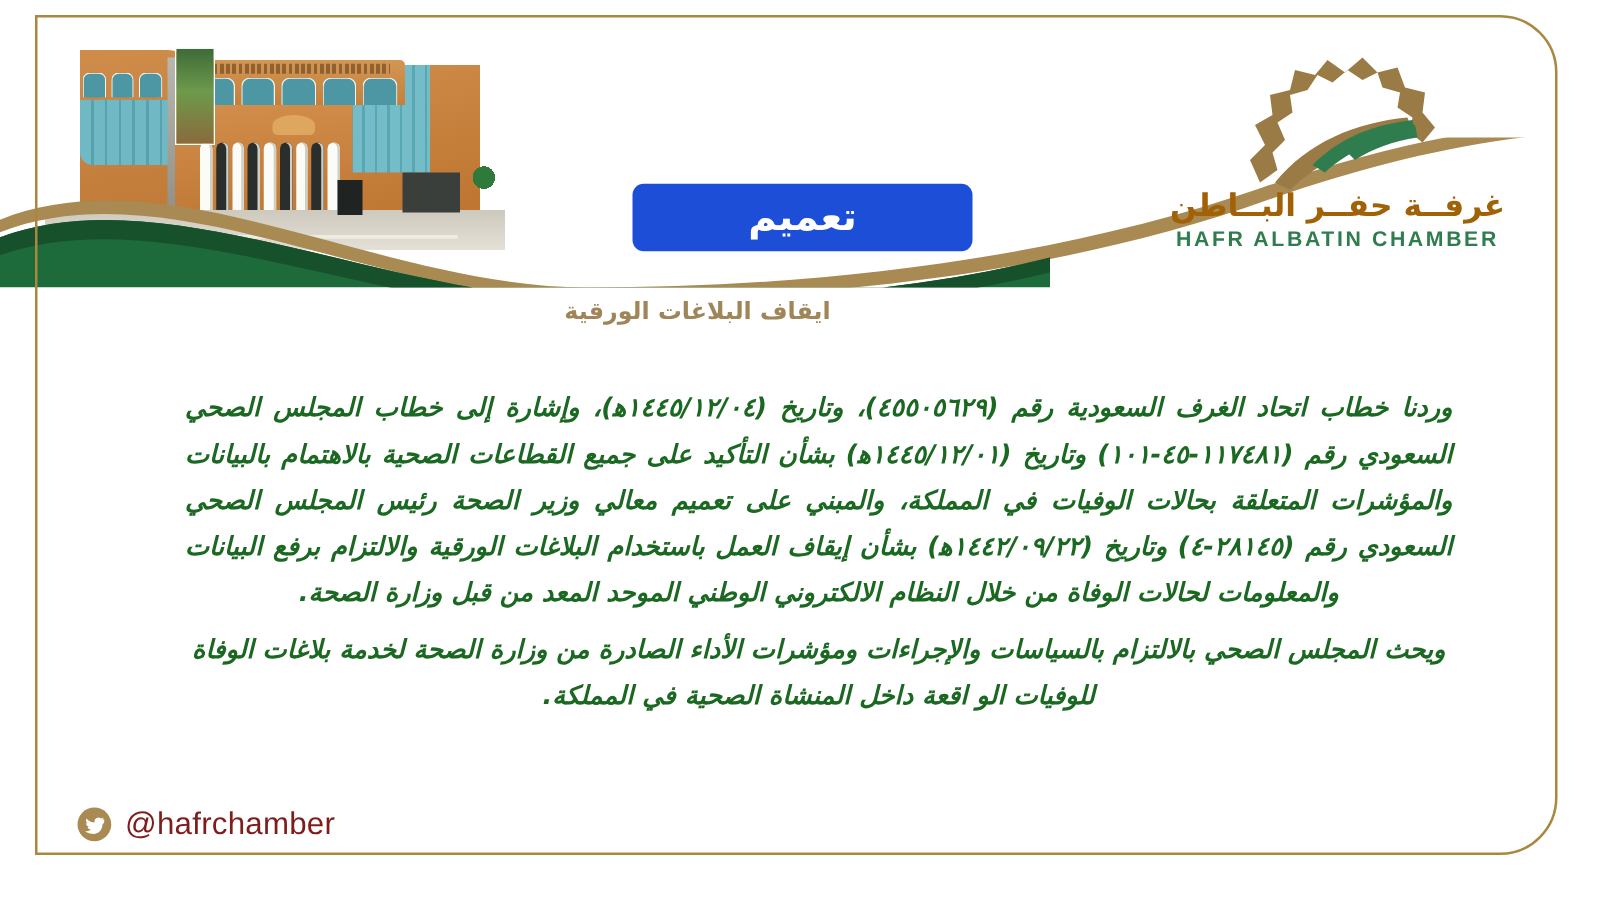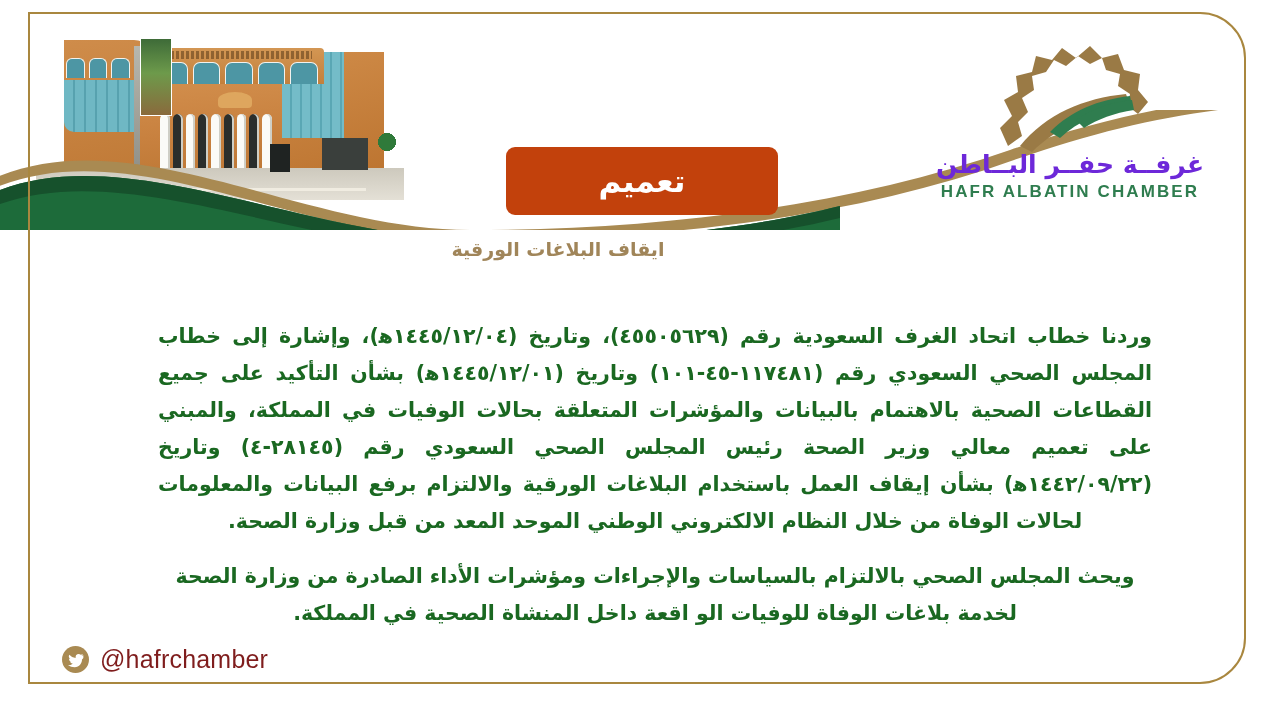--- a/index.html
+++ b/index.html
@@ -162,22 +162,22 @@
     background:radial-gradient(circle at 50% 28%,#2f7a3a 0 9px,transparent 9px);
   }
 
   
   .swoosh { position:absolute; left:0; top:110px; width:1280px; height:120px; }
 
   
   .badge {
     position:absolute;
     left:506px; top:147px;
-    width:272px; height:68px;
-    background:#c2410c;
+    width:272px; height:54px;
+    background:#1d4ed8;
     border-radius:9px;
     display:flex; align-items:center; justify-content:center;
   }
   .badge span {
     color:#ffffff;
     font-size:31px;
     font-weight:700;
     letter-spacing:.5px;
   }
 
@@ -197,34 +197,34 @@
     position:absolute;
     left:140px; top:300px;
     width:1030px;
     color:#1a6821;
     font-size:20.5px;
     font-weight:700;
     line-height:37px;
     text-align:center;
     direction:rtl;
   }
-  .body-text p { margin:18px; }
+  .body-text p { margin:8px;font-style:italic; }
   .body-text p.just { text-align:justify; text-align-last:center; }
 
   
   .logo {
     position:absolute;
     left:930px; top:42px;
     width:280px; height:165px;
   }
   .logo-mark { position:absolute; left:68px; top:0; width:152px; height:112px; }
   .logo-ar {
     position:absolute; left:0; top:108px; width:280px;
     text-align:center;
-    color:#6d28d9;
+    color:#a16207;
     font-size:25px;
     font-weight:700;
     letter-spacing:2px;
     white-space:nowrap;
   }
   .logo-en {
     position:absolute; left:0; top:140px; width:280px;
     text-align:center;
     color:#2f7d4f;
     font-family:"Liberation Sans", sans-serif;

